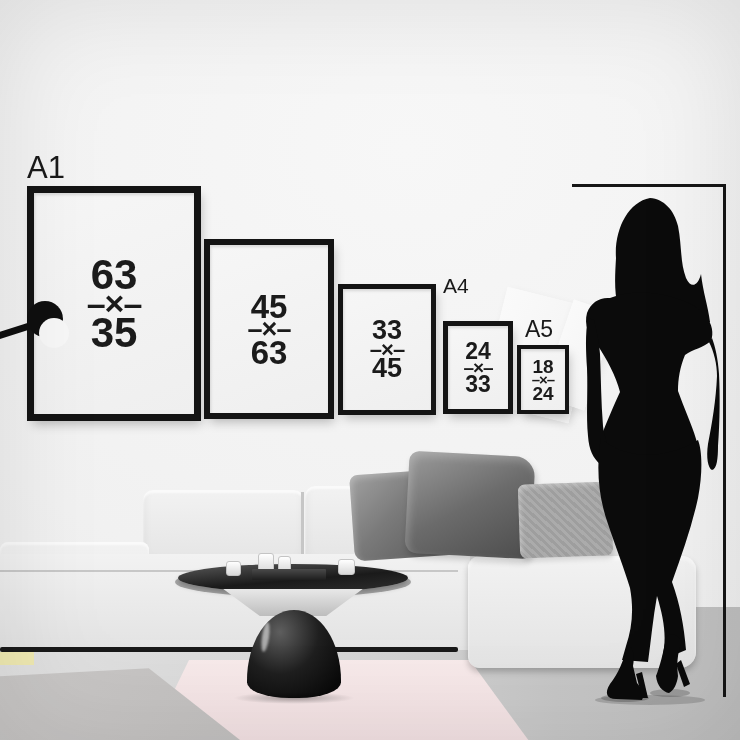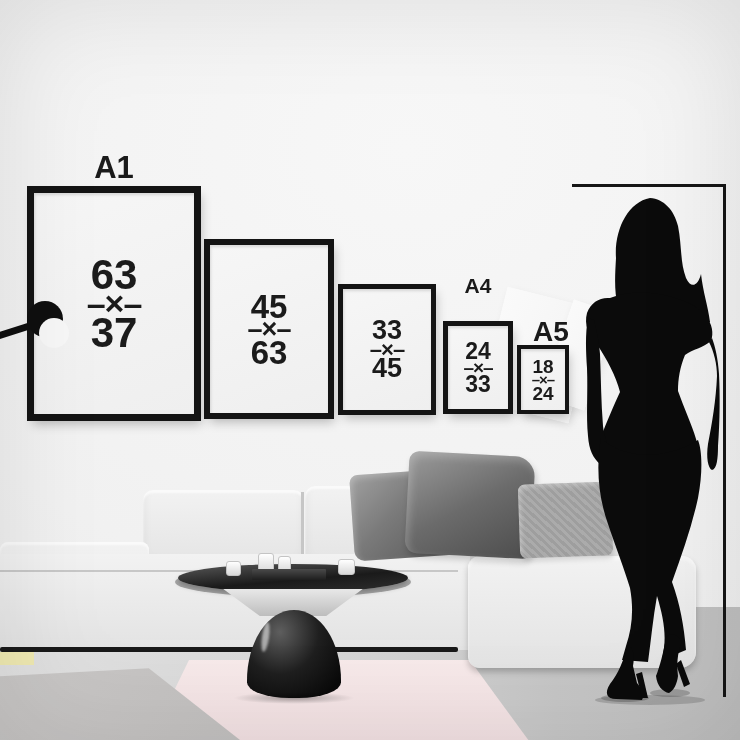--- a/index.html
+++ b/index.html
@@ -30,26 +30,26 @@
   .f-a3{left:338px;top:284px;width:98px;height:131px;border-width:5px;}
   .f-a3 .num{font-size:27px;line-height:21px;}
   .f-a3 .sep{font-size:22px;line-height:17px;}
   .f-a4{left:443px;top:321px;width:70px;height:93px;border-width:5px;}
   .f-a4 .num{font-size:23px;line-height:18px;}
   .f-a4 .sep{font-size:19px;line-height:15px;}
   .f-a5{left:517px;top:345px;width:52px;height:69px;border-width:4px;}
   .f-a5 .num{font-size:19px;line-height:15px;}
   .f-a5 .sep{font-size:15px;line-height:12px;}
 
-  .flabel{color:#1a1a1a;font-weight:700;text-align:center;z-index:3;}
+  .flabel{color:#1a1a1a;font-weight:400;z-index:3;}
   .l-a1{left:27px;top:150px;width:174px;font-size:31px;}
   .l-a2{left:204px;top:199px;width:130px;font-size:28px;}
   .l-a3{left:338px;top:247px;width:98px;font-size:26px;}
   .l-a4{left:443px;top:274px;width:70px;font-size:21px;}
-  .l-a5{left:525px;top:316px;width:52px;font-size:28px;}
+  .l-a5{left:525px;top:316px;width:52px;font-size:23px;}
 
   
   .m-label{left:552px;top:146px;width:170px;font-size:31px;font-weight:600;color:#161616;text-align:center;z-index:2;}
   .m-hline{left:572px;top:184px;width:154px;height:3px;background:#161616;z-index:2;}
   .m-vline{left:723px;top:184px;width:3px;height:513px;background:#161616;z-index:2;}
 
   
   .lamp{left:0;top:290px;width:90px;height:80px;z-index:4;}
 
   
@@ -119,21 +119,21 @@
   <div class="m-hline"></div>
   <div class="m-vline"></div>
 
   <div class="flabel l-a1">A1</div>
   <div class="flabel l-a4">A4</div>
   <div class="flabel l-a5">A5</div>
 
   <div class="frame f-a1">
     <div class="num">63</div>
     <div class="sep">–×–</div>
-    <div class="num">37</div>
+    <div class="num">35</div>
   </div>
   <div class="frame f-a2">
     <div class="num">45</div>
     <div class="sep">–×–</div>
     <div class="num">63</div>
   </div>
   <div class="frame f-a3">
     <div class="num">33</div>
     <div class="sep">–×–</div>
     <div class="num">45</div>

